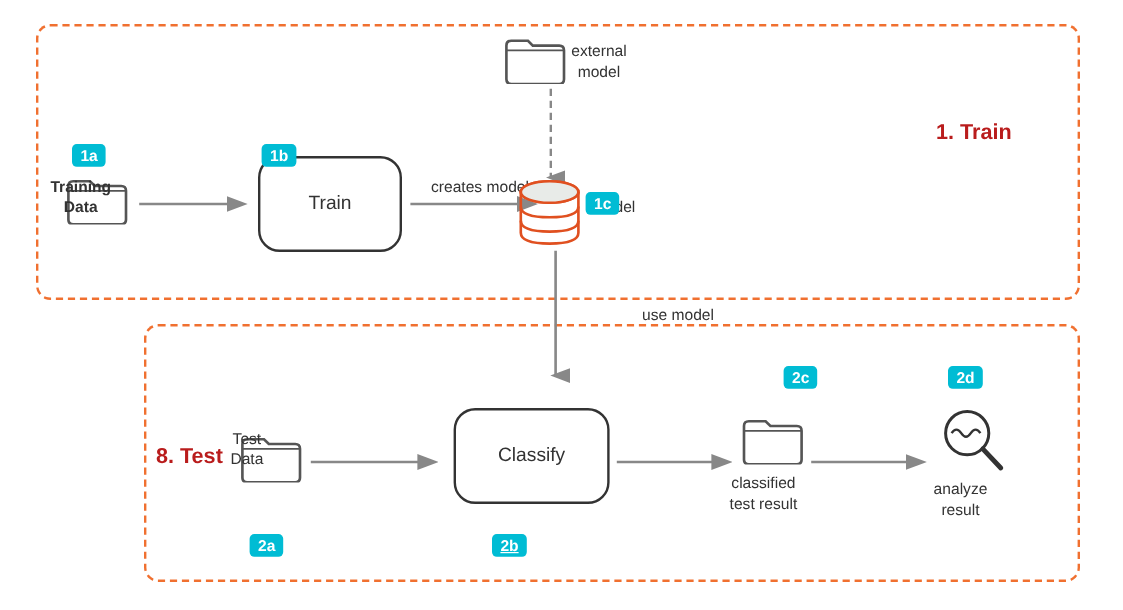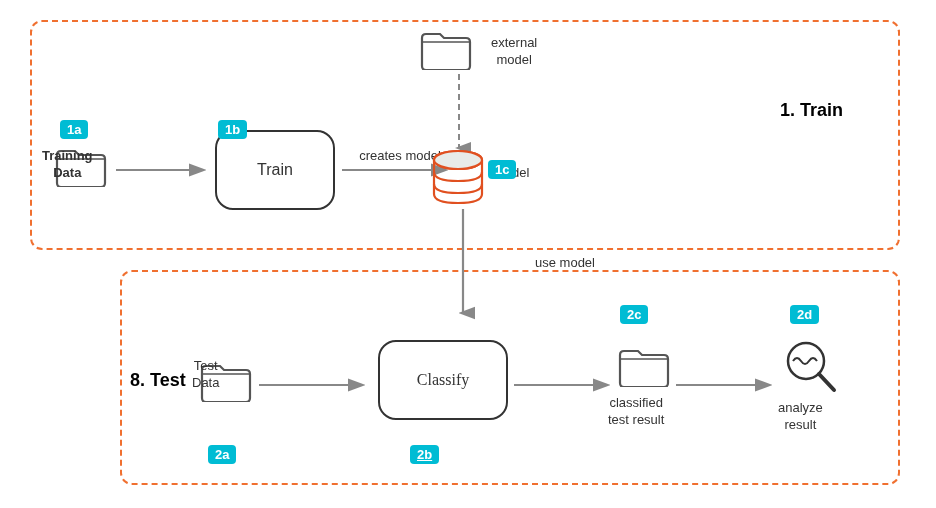--- a/index.html
+++ b/index.html
@@ -32,21 +32,21 @@
     .section-test {
       left: 120px;
       top: 270px;
       width: 780px;
       height: 215px;
     }
 
     
     .section-label {
       position: absolute;
-      color: #000000;
+      color: #b91c1c;
       font-size: 18px;
       font-weight: bold;
     }
 
     
     .badge {
       position: absolute;
       background: #00bcd4;
       color: #fff;
       font-size: 13px;
@@ -149,21 +149,21 @@
       </defs>
     <line x1="4" y1="12" x2="106" y2="12" stroke="#888" stroke-width="2.2" marker-end="url(#ah2)"></line>
   </svg>
 
   <div class="folder-icon" style="left: 420px; top: 28px;">
     <svg viewBox="0 0 52 42" fill="none" xmlns="http://www.w3.org/2000/svg">
       <path d="M2 10 Q2 6 6 6 L20 6 L24 10 L46 10 Q50 10 50 14 L50 38 Q50 42 46 42 L6 42 Q2 42 2 38 Z" fill="none" stroke="#555" stroke-width="2.2"></path>
       <path d="M2 14 L50 14" stroke="#555" stroke-width="1.5"></path>
     </svg>
   </div>
-  <div class="node-label" style="left: 476px; top: 35px; margin-left: 15px;">external<br>model</div>
+  <div class="node-label" style="left: 476px; top: 35px;">external<br>model</div>
 
   <svg class="arrow" style="left: 447px; top: 70px;" width="24" height="90">
     <defs>
         <marker id="ahd1" markerWidth="8" markerHeight="8" refX="3" refY="6" orient="auto">
           <path d="M0,0 L6,0 L3,8 z" fill="#888"></path>
         </marker>
       </defs>
     <line x1="12" y1="4" x2="12" y2="78" stroke="#888" stroke-width="2" stroke-dasharray="6,4" marker-end="url(#ahd1)"></line>
   </svg>
 
@@ -204,21 +204,21 @@
 
   <svg class="arrow" style="left: 255px; top: 373px;" width="120" height="24">
     <defs>
         <marker id="ah3" markerWidth="8" markerHeight="8" refX="6" refY="3" orient="auto">
           <path d="M0,0 L0,6 L8,3 z" fill="#888"></path>
         </marker>
       </defs>
     <line x1="4" y1="12" x2="106" y2="12" stroke="#888" stroke-width="2.2" marker-end="url(#ah3)"></line>
   </svg>
 
-  <div class="process-box" style="left: 378px; top: 340px; width: 130px; height: 80px; font-family: Liberation Serif, serif;">
+  <div class="process-box" style="left: 378px; top: 340px; width: 130px; height: 80px;">
     <span>Classify</span>
   </div>
 
   <div class="badge" style="left: 410px; top: 445px; text-decoration: underline;">2b</div>
 
   <svg class="arrow" style="left: 510px; top: 373px;" width="110" height="24">
     <defs>
         <marker id="ah4" markerWidth="8" markerHeight="8" refX="6" refY="3" orient="auto">
           <path d="M0,0 L0,6 L8,3 z" fill="#888"></path>
         </marker>
@@ -227,21 +227,21 @@
   </svg>
 
   <div class="folder-icon" style="left: 618px; top: 345px;">
     <svg viewBox="0 0 52 42" fill="none" xmlns="http://www.w3.org/2000/svg">
       <path d="M2 10 Q2 6 6 6 L20 6 L24 10 L46 10 Q50 10 50 14 L50 38 Q50 42 46 42 L6 42 Q2 42 2 38 Z" fill="none" stroke="#555" stroke-width="2.2"></path>
       <path d="M2 14 L50 14" stroke="#555" stroke-width="1.5"></path>
     </svg>
   </div>
   <div class="node-label" style="left: 608px; top: 395px;">classified<br>test result</div>
 
-  <div class="badge" style="left: 620px; top: 305px;">2c</div>
+  <div class="badge" style="left: 653px; top: 305px;">2c</div>
 
   <svg class="arrow" style="left: 672px; top: 373px;" width="110" height="24">
     <defs>
         <marker id="ah5" markerWidth="8" markerHeight="8" refX="6" refY="3" orient="auto">
           <path d="M0,0 L0,6 L8,3 z" fill="#888"></path>
         </marker>
       </defs>
     <line x1="4" y1="12" x2="96" y2="12" stroke="#888" stroke-width="2.2" marker-end="url(#ah5)"></line>
   </svg>
 

